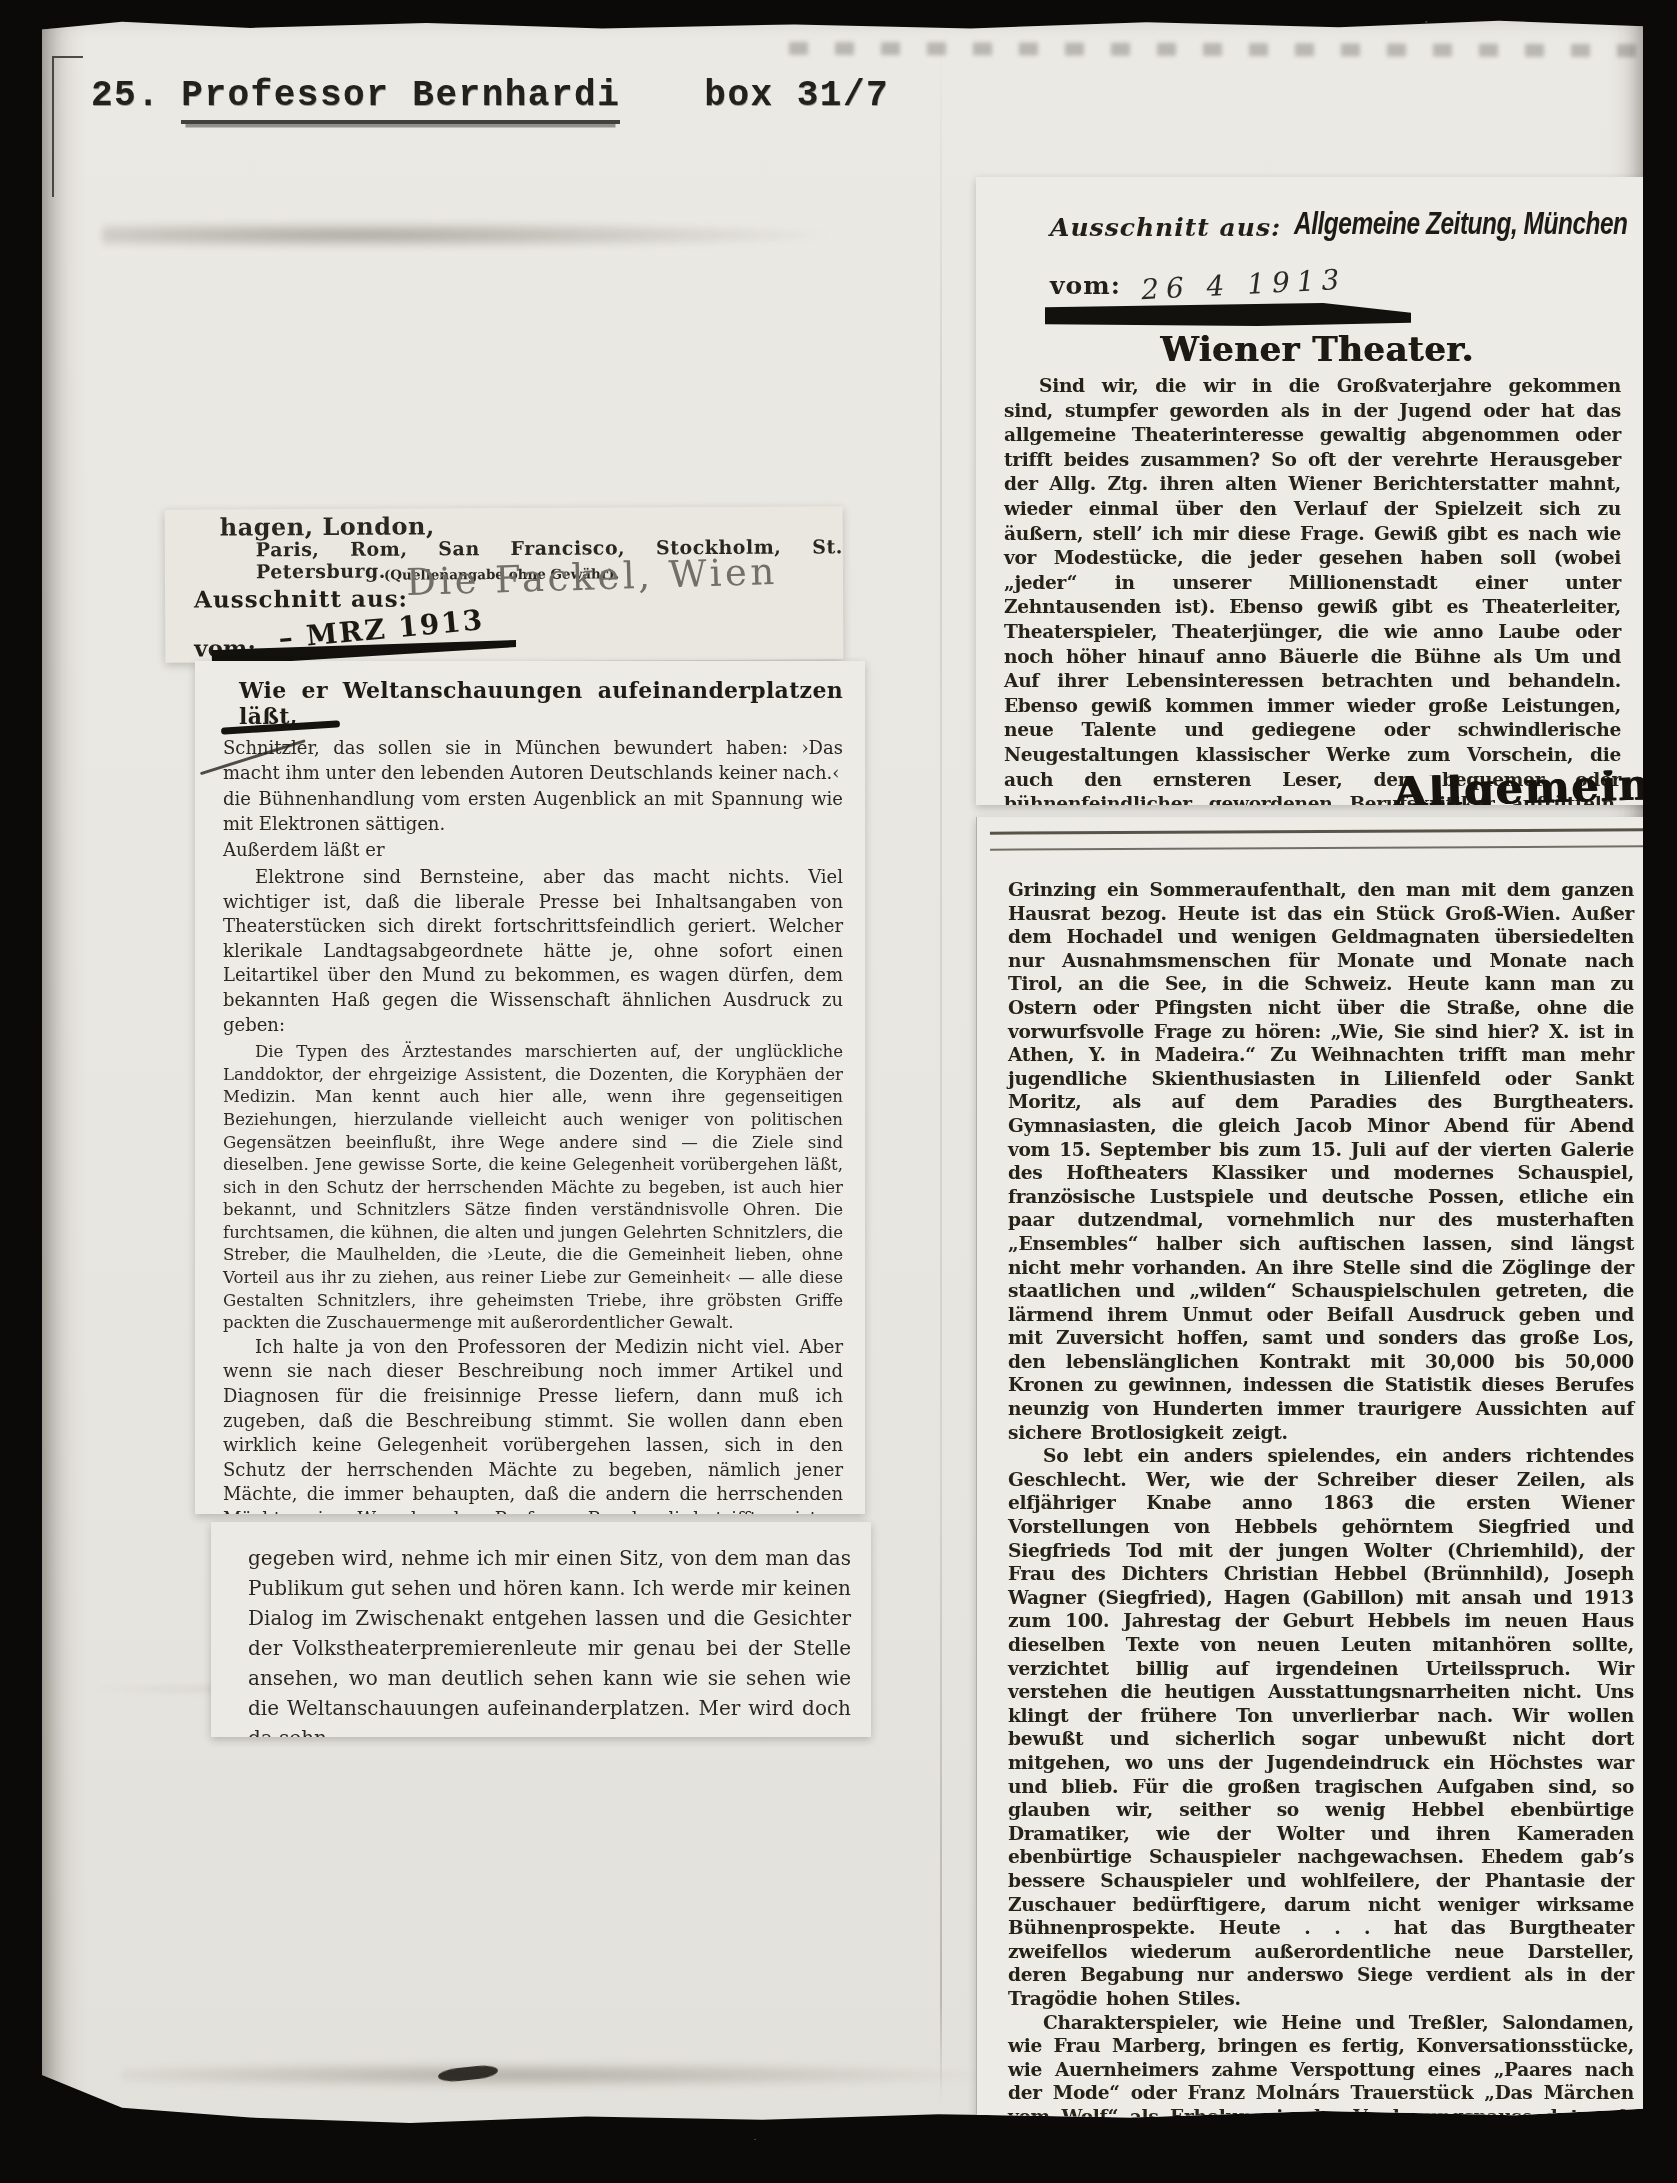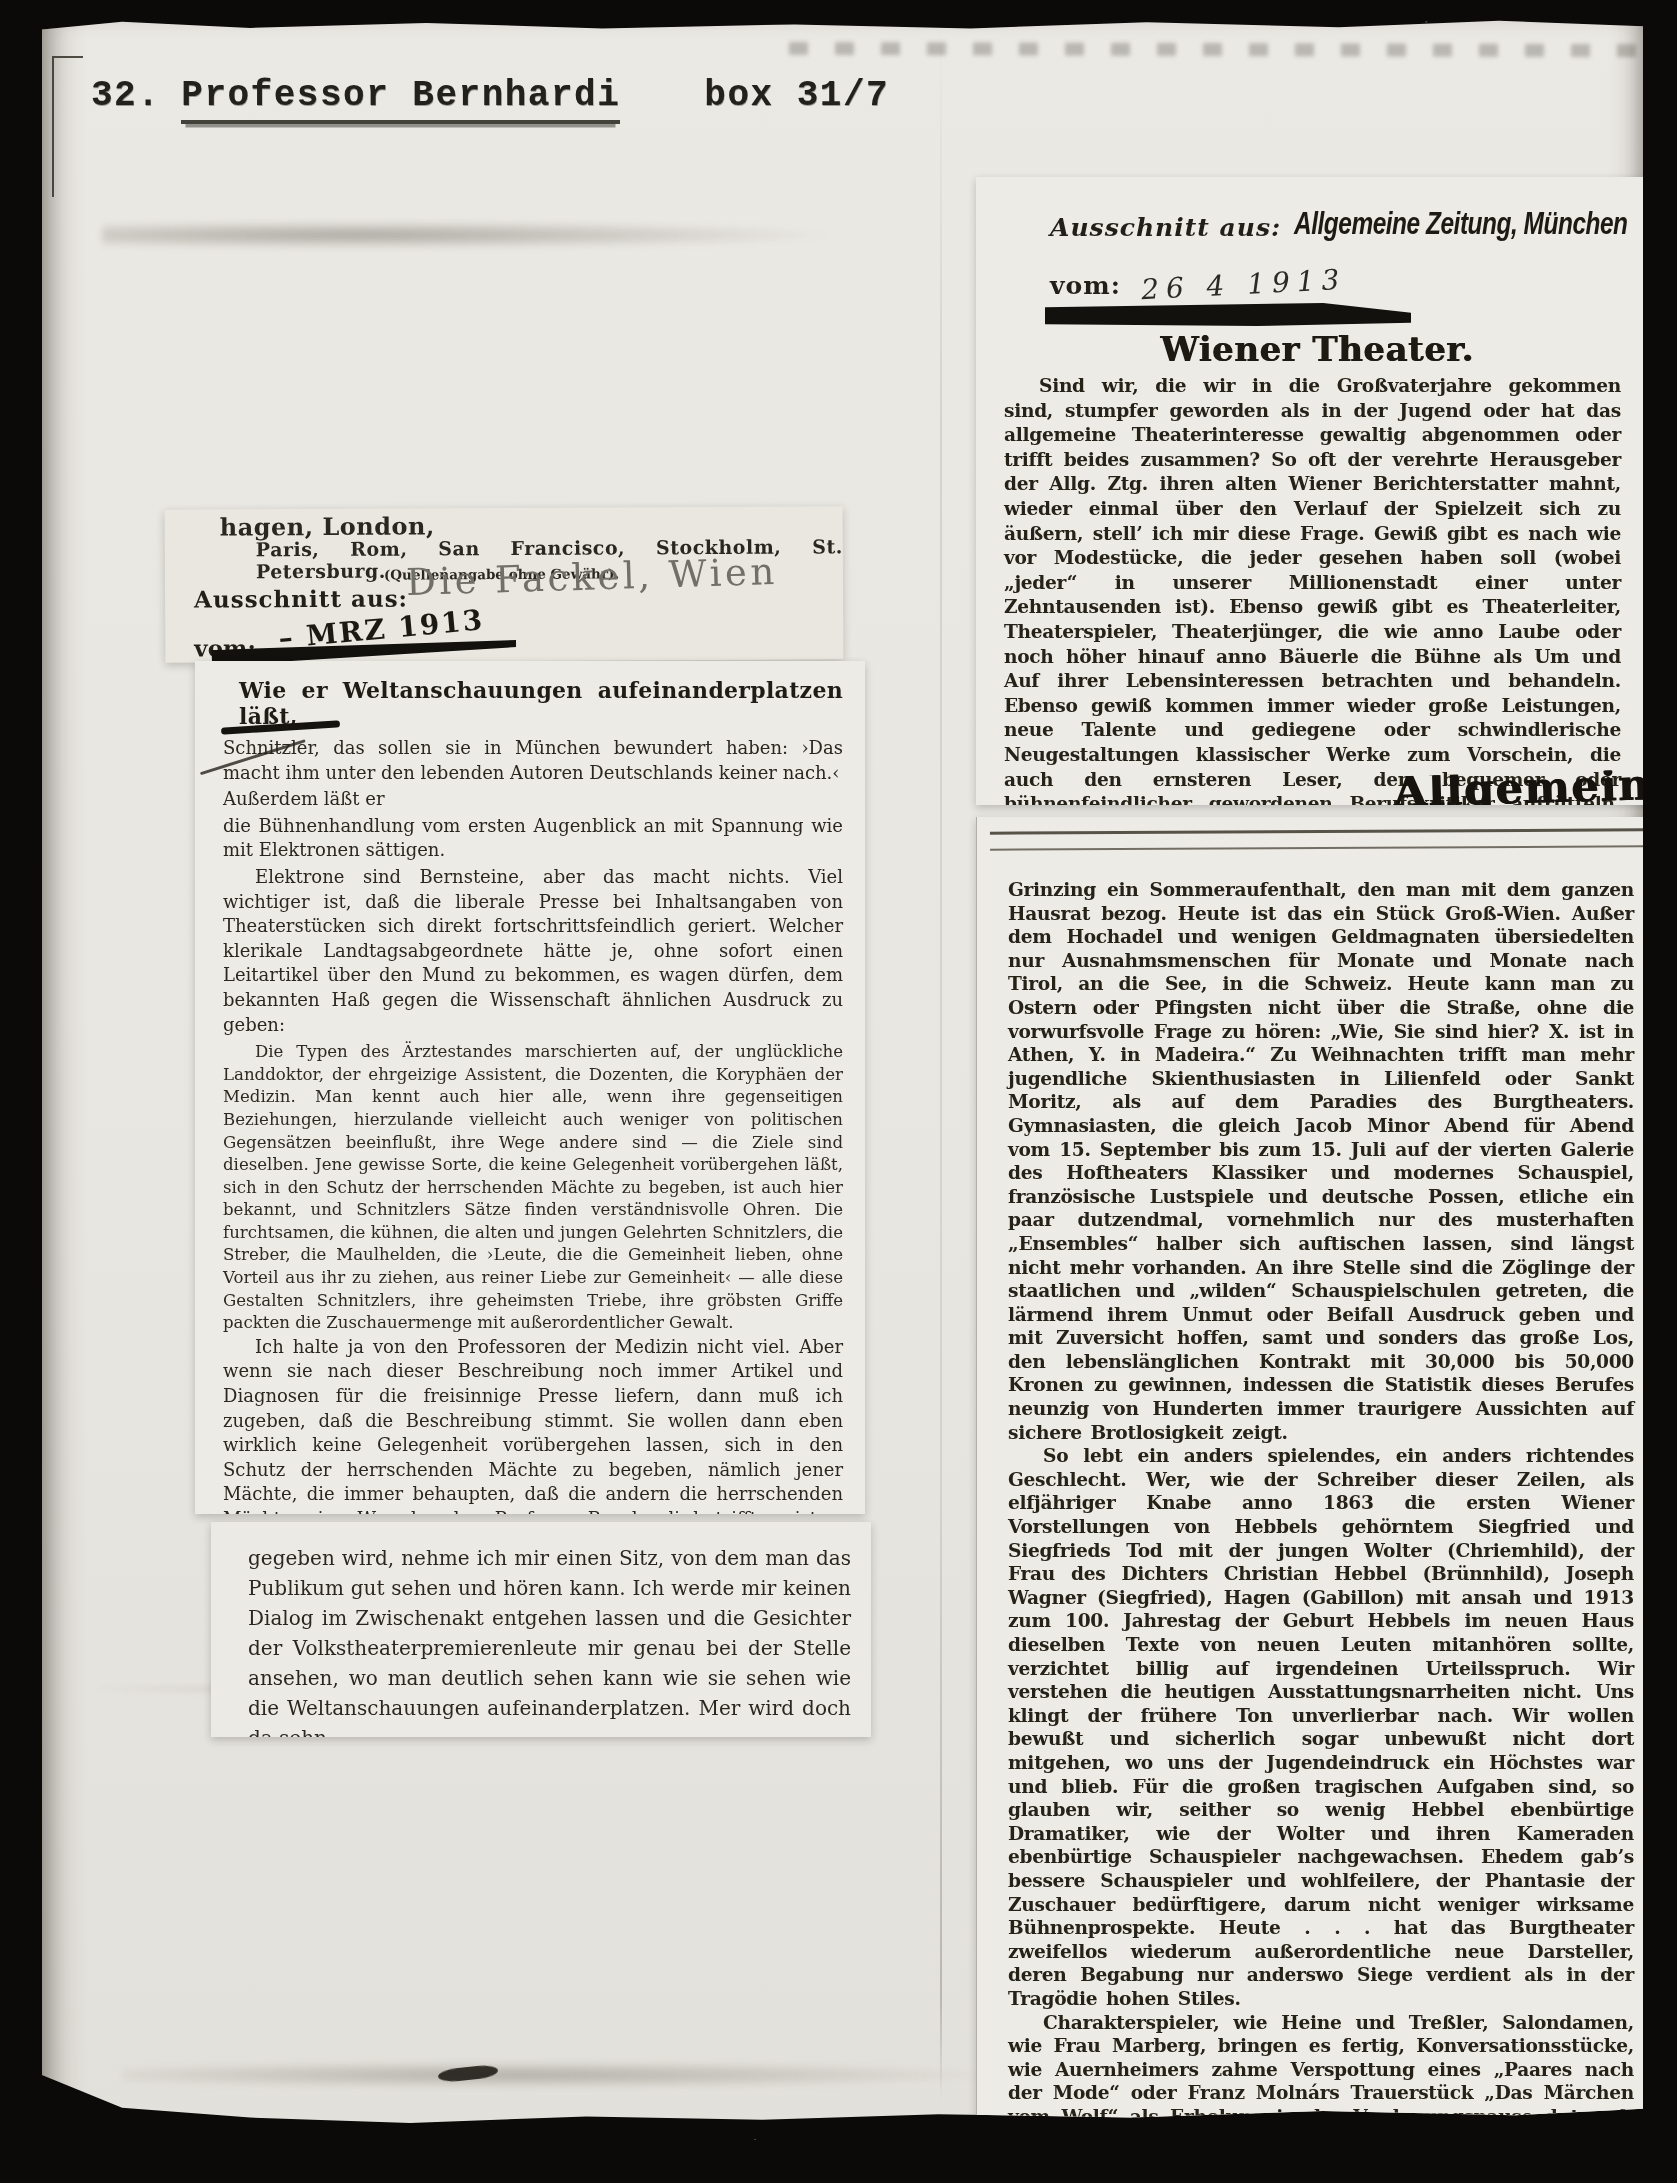--- a/index.html
+++ b/index.html
@@ -143,21 +143,21 @@
 </style>
 </head>
 <body>
 
 <div class="canvas">
   <div class="page">
 
     <div class="corner-mark"></div>
 
     <div class="typed-header">
-      <span class="tnum">32.</span><span class="ttitle">Professor Bernhardi</span><span class="tbox">box 31/7</span>
+      <span class="tnum">25.</span><span class="ttitle">Professor Bernhardi</span><span class="tbox">box 31/7</span>
     </div>
 
     <div class="smudge header-smudge"></div>
     <div class="smudge top-smudge"></div>
     <div class="smudge mid-smudge"></div>
     <div class="smudge bottom-smudge"></div>
     <div class="smudge bottom-blot"></div>
     <div class="smudge fold-line"></div>
 
     <div class="clip clip-l1">
@@ -168,22 +168,22 @@
       <div class="fackel-stamp">Die Fackel, Wien</div>
       <div class="l-date-label">vom:</div>
       <div class="mrz-stamp">– MRZ 1913</div>
       <div class="mrz-bar"></div>
     </div>
 
     <div class="clip clip-l2 antiqua">
       <div class="strike-mark"></div>
       <h3>Wie er Weltanschauungen aufeinanderplatzen läßt,</h3>
       <p>Schnitzler, das sollen sie in München bewundert haben: ›Das macht ihm unter den lebenden Autoren Deutschlands keiner nach.‹</p>
+      <p>die Bühnenhandlung vom ersten Augenblick an mit Spannung wie mit Elektronen sättigen.</p>
       <p>Außerdem läßt er</p>
-      <p>die Bühnenhandlung vom ersten Augenblick an mit Spannung wie mit Elektronen sättigen.</p>
       <p class="pind">Elektrone sind Bernsteine, aber das macht nichts. Viel wichtiger ist, daß die liberale Presse bei Inhaltsangaben von Theaterstücken sich direkt fortschrittsfeindlich geriert. Welcher klerikale Landtagsabgeordnete hätte je, ohne sofort einen Leitartikel über den Mund zu bekommen, es wagen dürfen, dem bekannten Haß gegen die Wissenschaft ähnlichen Ausdruck zu geben:</p>
       <p class="psmall">Die Typen des Ärztestandes marschierten auf, der unglückliche Landdoktor, der ehrgeizige Assistent, die Dozenten, die Koryphäen der Medizin. Man kennt auch hier alle, wenn ihre gegenseitigen Beziehungen, hierzulande vielleicht auch weniger von politischen Gegensätzen beeinflußt, ihre Wege andere sind — die Ziele sind dieselben. Jene gewisse Sorte, die keine Gelegenheit vorübergehen läßt, sich in den Schutz der herrschenden Mächte zu begeben, ist auch hier bekannt, und Schnitzlers Sätze finden verständnisvolle Ohren. Die furchtsamen, die kühnen, die alten und jungen Gelehrten Schnitzlers, die Streber, die Maulhelden, die ›Leute, die die Gemeinheit lieben, ohne Vorteil aus ihr zu ziehen, aus reiner Liebe zur Gemeinheit‹ — alle diese Gestalten Schnitzlers, ihre geheimsten Triebe, ihre gröbsten Griffe packten die Zuschauermenge mit außerordentlicher Gewalt.</p>
       <p class="pind">Ich halte ja von den Professoren der Medizin nicht viel. Aber wenn sie nach dieser Beschreibung noch immer Artikel und Diagnosen für die freisinnige Presse liefern, dann muß ich zugeben, daß die Beschreibung stimmt. Sie wollen dann eben wirklich keine Gelegenheit vorübergehen lassen, sich in den Schutz der herrschenden Mächte zu begeben, nämlich jener Mächte, die immer behaupten, daß die andern die herrschenden Mächte seien. Was aber den ›Professor Bernhardi‹ betrifft, so ist es höchste Zeit, daß die Zensur ihn freigibt. Ich bin jetzt selbst dafür; denn dieser letzten Tage Qual war groß. Von allen Problemen, die einem zum Hals herauswachsen, dürfte der ›Professor Bernhardi‹ jetzt das dringendste sein. Wir wollen ihn haben. Ich war schon lang nicht im Theater. Wenn aber der ›Professor Bernhardi‹</p>
     </div>
 
     <div class="clip clip-l3 antiqua">
       <p>gegeben wird, nehme ich mir einen Sitz, von dem man das Publikum gut sehen und hören kann. Ich werde mir keinen Dialog im Zwischenakt entgehen lassen und die Gesichter der Volkstheaterpremierenleute mir genau bei der Stelle ansehen, wo man deutlich sehen kann wie sie sehen wie die Weltanschauungen aufeinanderplatzen. Mer wird doch da sehn.</p>
 
     </div>
 

